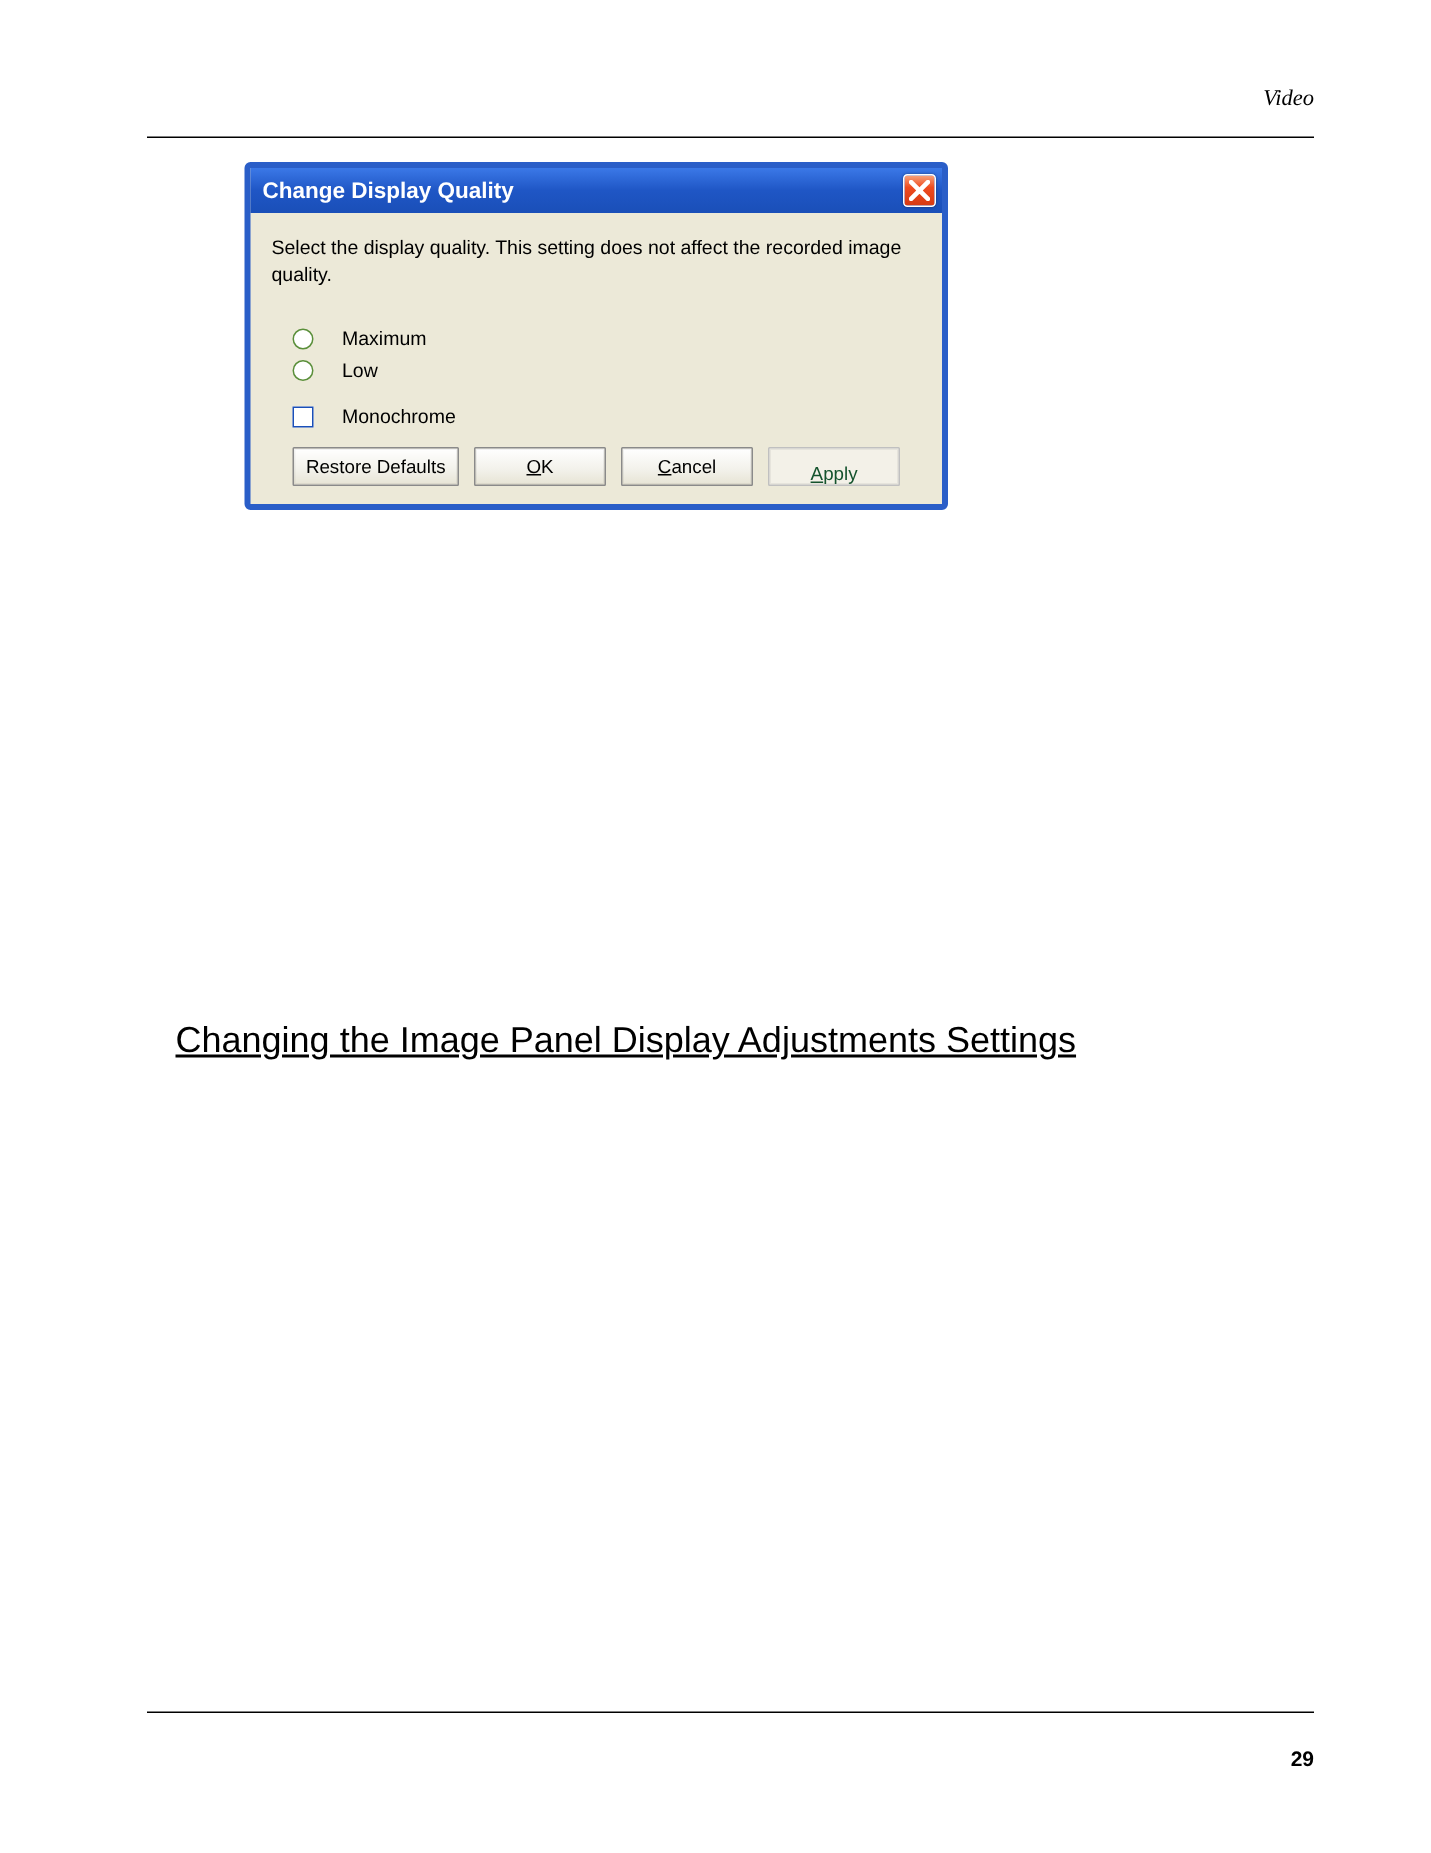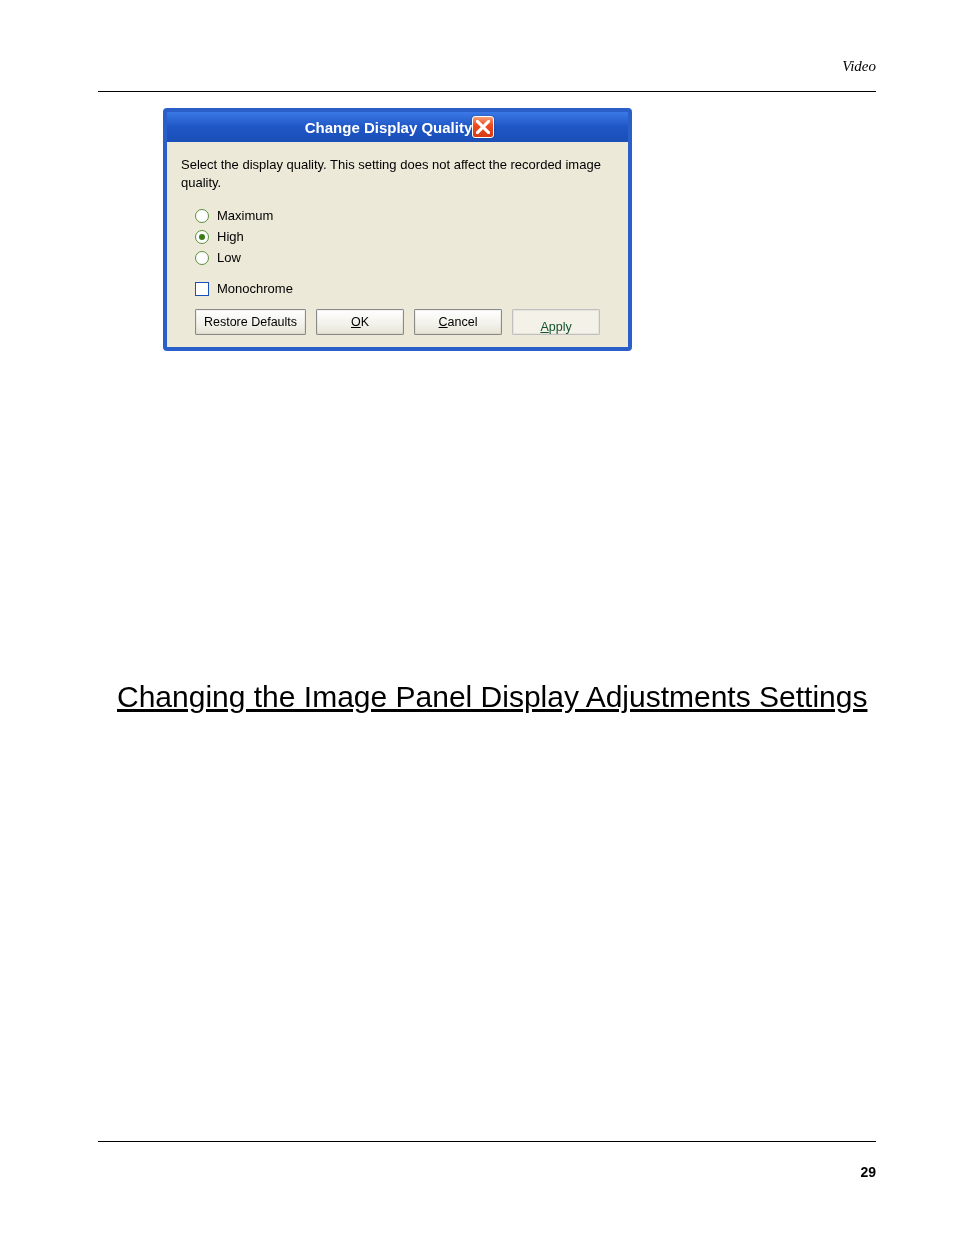--- a/index.html
+++ b/index.html
@@ -45,21 +45,21 @@
   .dialog {
     border: 4px solid #2a5ec8;
     border-radius: 4px;
     background: #ece9d8;
     box-shadow: 0 0 0 0;
   }
   .titlebar {
     background: linear-gradient(180deg,#3b78e7 0%,#1f56c5 50%,#1a4fb8 100%);
     display: flex;
     align-items: center;
-    justify-content: center;
+    justify-content: space-between;
     height: 30px;
     padding: 0 4px 0 8px;
   }
   .titlebar-text {
     color: #fff;
     font-weight: bold;
     font-size: 15px;
     font-family: "Trebuchet MS", Tahoma, sans-serif;
   }
   .close-btn {
@@ -74,26 +74,26 @@
     box-shadow: 0 0 2px rgba(0,0,0,.4);
   }
   .close-btn svg { width: 14px; height: 14px; }
   .dialog-body {
     padding: 14px 14px 12px 14px;
     font-size: 13px;
     color: #000;
   }
   .instruction {
     line-height: 1.35;
-    margin-bottom: 14px;
+    margin-bottom: 24px;
   }
   .radio-row, .check-row {
     display: flex;
     align-items: center;
-    gap: 8px;
+    gap: 19px;
     padding: 3px 0 3px 14px;
   }
   .radio {
     width: 14px; height: 14px;
     border: 1.5px solid #5a8f3a;
     border-radius: 50%;
     display: inline-flex;
     align-items: center; justify-content: center;
     background: #fff;
   }
@@ -135,21 +135,21 @@
     border-color: #c0c0c0;
     background: #f3f1e8;
     align-items: flex-end;
   }
   .btn .ul { text-decoration: underline; }
   .section-heading {
     position: absolute;
     top: 680px;
     left: 117px;
     font-family: "Century Gothic", "Arial", sans-serif;
-    font-size: 30px;
+    font-size: 24px;
     text-decoration: underline;
     color: #000;
   }
 </style>
 </head>
 <body>
 
 <div class="page-header">
   <span>Video</span>
 </div>
@@ -165,24 +165,20 @@
       </div>
     </div>
     <div class="dialog-body">
       <div class="instruction">Select the display quality.  This setting does not affect the recorded image quality.</div>
 
       <div class="radio-row">
         <span class="radio"></span>
         <span>Maximum</span>
       </div>
       <div class="radio-row">
-        <span class="radio sel"></span>
-        <span>High</span>
-      </div>
-      <div class="radio-row">
         <span class="radio"></span>
         <span>Low</span>
       </div>
 
       <div class="gap"></div>
 
       <div class="check-row">
         <span class="checkbox"></span>
         <span>Monochrome</span>
       </div>

